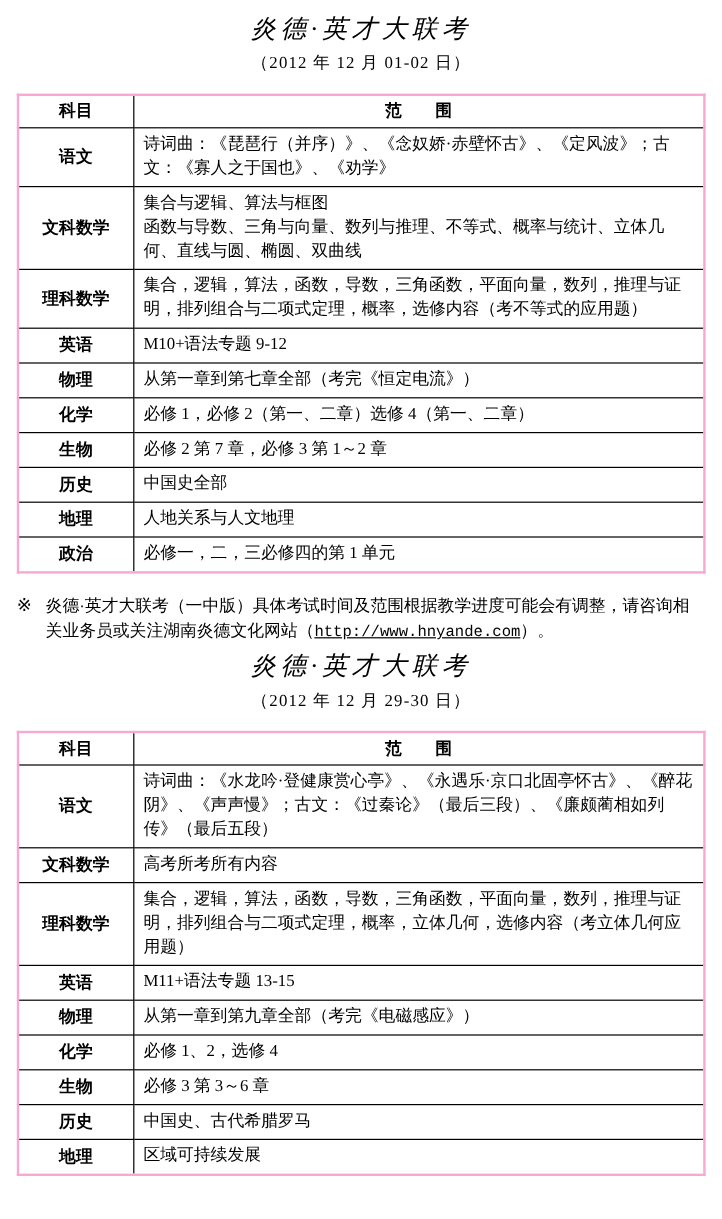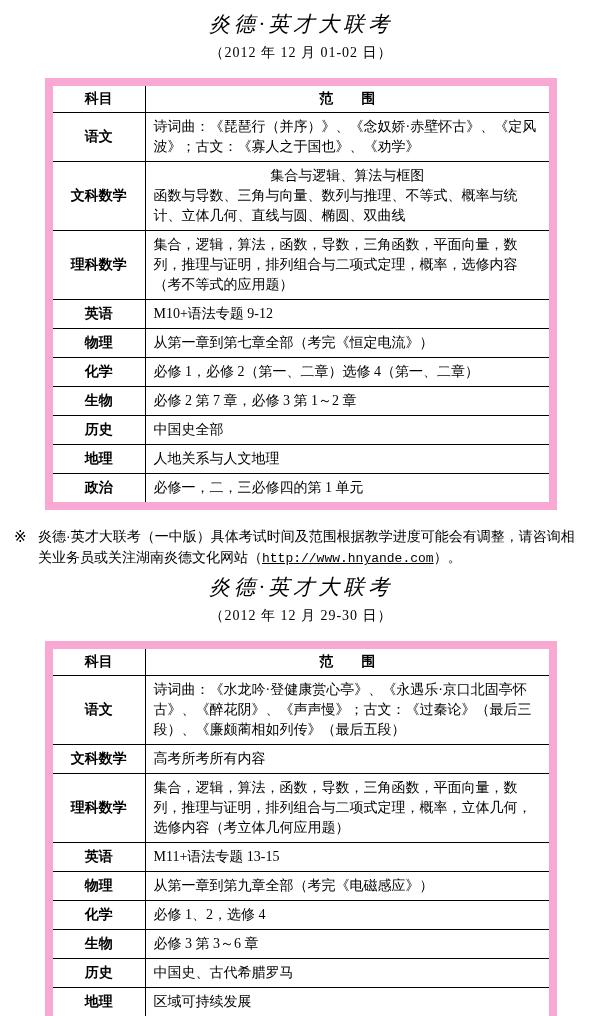--- a/index.html
+++ b/index.html
@@ -37,24 +37,24 @@
     letter-spacing: 1px;
     margin: 6px 0 8px 0;
   }
   .date-line {
     text-align: center;
     font-size: 14px;
     letter-spacing: 1px;
     margin: 0 0 8px 0;
   }
   table.scope-table {
-    width: 512px;
+    width: 574px;
     margin: 16px auto;
     border-collapse: collapse;
-    border: 8px solid #f9a8d4;
+    border: 2px solid #f9a8d4;
     table-layout: fixed;
   }
   table.scope-table th,
   table.scope-table td {
     border: 1px solid #000;
   }
   col.subject-col { width: 96px; }
   th.subject-header, th.scope-header {
     font-family: "Liberation Sans", "DejaVu Sans", sans-serif;
     font-weight: bold;
@@ -69,21 +69,21 @@
     text-align: center;
     vertical-align: middle;
     padding: 4px 2px;
   }
   td.scope-cell {
     font-size: 14px;
     line-height: 20px;
     padding: 4px 8px;
     vertical-align: middle;
   }
-  .scope-center { text-align: center; }
+  .scope-center { text-align: left; }
   .note {
     display: flex;
     width: 574px;
     margin: 5px auto 4px auto;
     font-family: "Liberation Sans", "DejaVu Sans", sans-serif;
     font-size: 14px;
     line-height: 21px;
   }
   .note-marker {
     flex: none;

